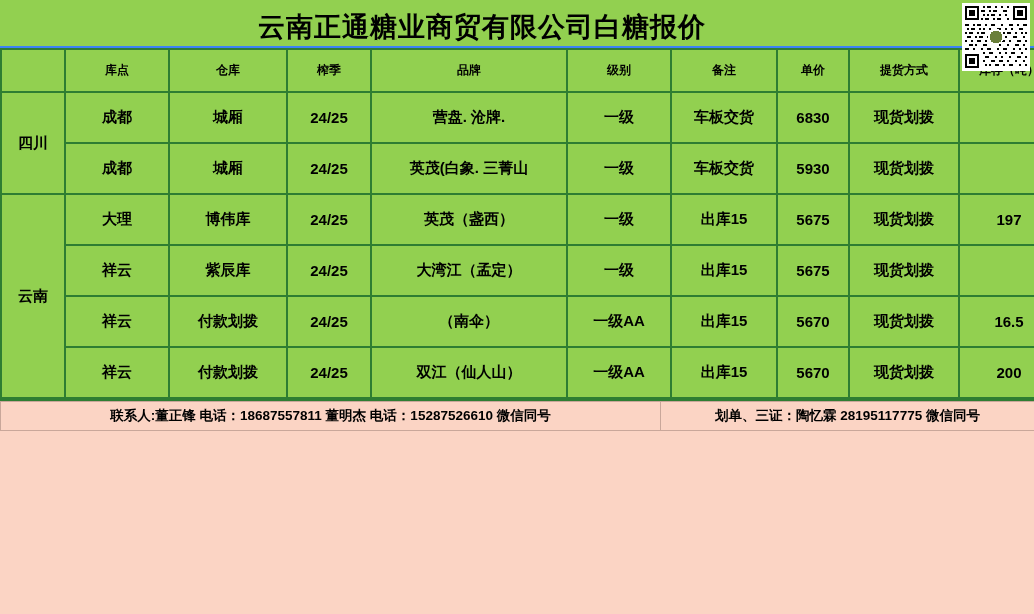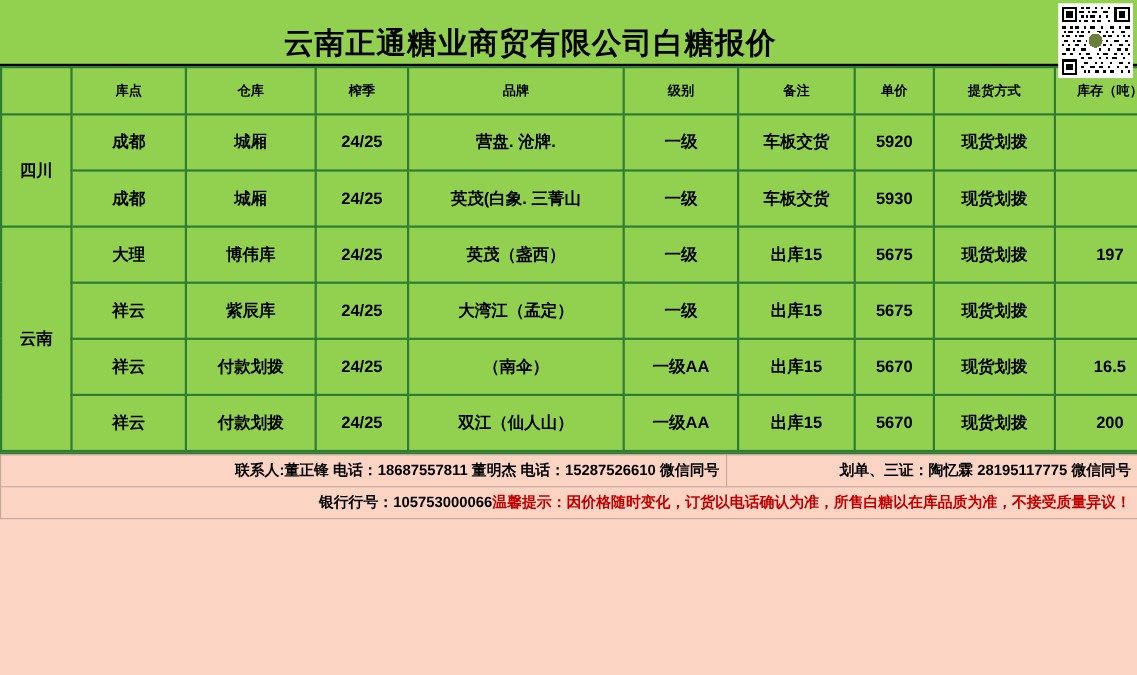--- a/index.html
+++ b/index.html
@@ -18,22 +18,22 @@
     height: 614px;
     position: relative;
     box-sizing: border-box;
     display: flex;
     flex-direction: column;
     background: #92d050;
   }
   
   .header {
     background: #92d050;
-    border-bottom: 2px solid #000000;
-    padding-top: 20px;
+    border-bottom: 2px solid #3b82f6;
+    padding-top: 8px;
     position: relative;
   }
   .title {
     text-align: center;
     font-size: 27px;
     font-weight: bold;
     color: #000;
     letter-spacing: 1px;
     line-height: 38px;
     padding-right: 70px;
@@ -115,21 +115,21 @@
     background: #fbd4c4;
     font-size: 13.5px;
     font-weight: bold;
     color: #000;
     padding: 4px 6px;
     height: 29px;
     box-sizing: border-box;
     white-space: nowrap;
     overflow: hidden;
   }
-  table.foot td.left  { text-align: right; }
+  table.foot td.left  { text-align: center; }
   .foot-red { color: #c00000; font-weight: bold; }
 </style>
 </head>
 <body>
 
 <div class="sheet">
 
   <div class="header">
     <div class="title">云南正通糖业商贸有限公司白糖报价</div>
     <div class="qr">
@@ -284,21 +284,21 @@
     <tbody>
 
       <tr>
         <td class="region-cell" rowspan="2">四川</td>
         <td>成都</td>
         <td>城厢</td>
         <td class="red-text">24/25</td>
         <td>营盘. 沧牌.</td>
         <td>一级</td>
         <td>车板交货</td>
-        <td>5920</td>
+        <td>6830</td>
         <td>现货划拨</td>
         <td></td>
       </tr>
       <tr>
         <td>成都</td>
         <td>城厢</td>
         <td class="red-text">24/25</td>
         <td>英茂(白象. 三菁山</td>
         <td>一级</td>
         <td>车板交货</td>
@@ -359,19 +359,16 @@
     <table class="foot">
       <colgroup>
           <col style="width:660px">
           <col style="width:374px">
         </colgroup>
       <tbody>
         <tr>
           <td class="left">联系人:董正锋  电话：18687557811  董明杰  电话：15287526610  微信同号</td>
           <td class="left">划单、三证：陶忆霖  28195117775   微信同号</td>
         </tr>
-        <tr>
-          <td class="left" colspan="2"><span>银行行号：105753000066</span><span class="foot-red">温馨提示：因价格随时变化，订货以电话确认为准，所售白糖以在库品质为准，不接受质量异议！</span></td>
-        </tr>
       </tbody>
     </table>
   </div>
 </div>
 
 </body></html>

